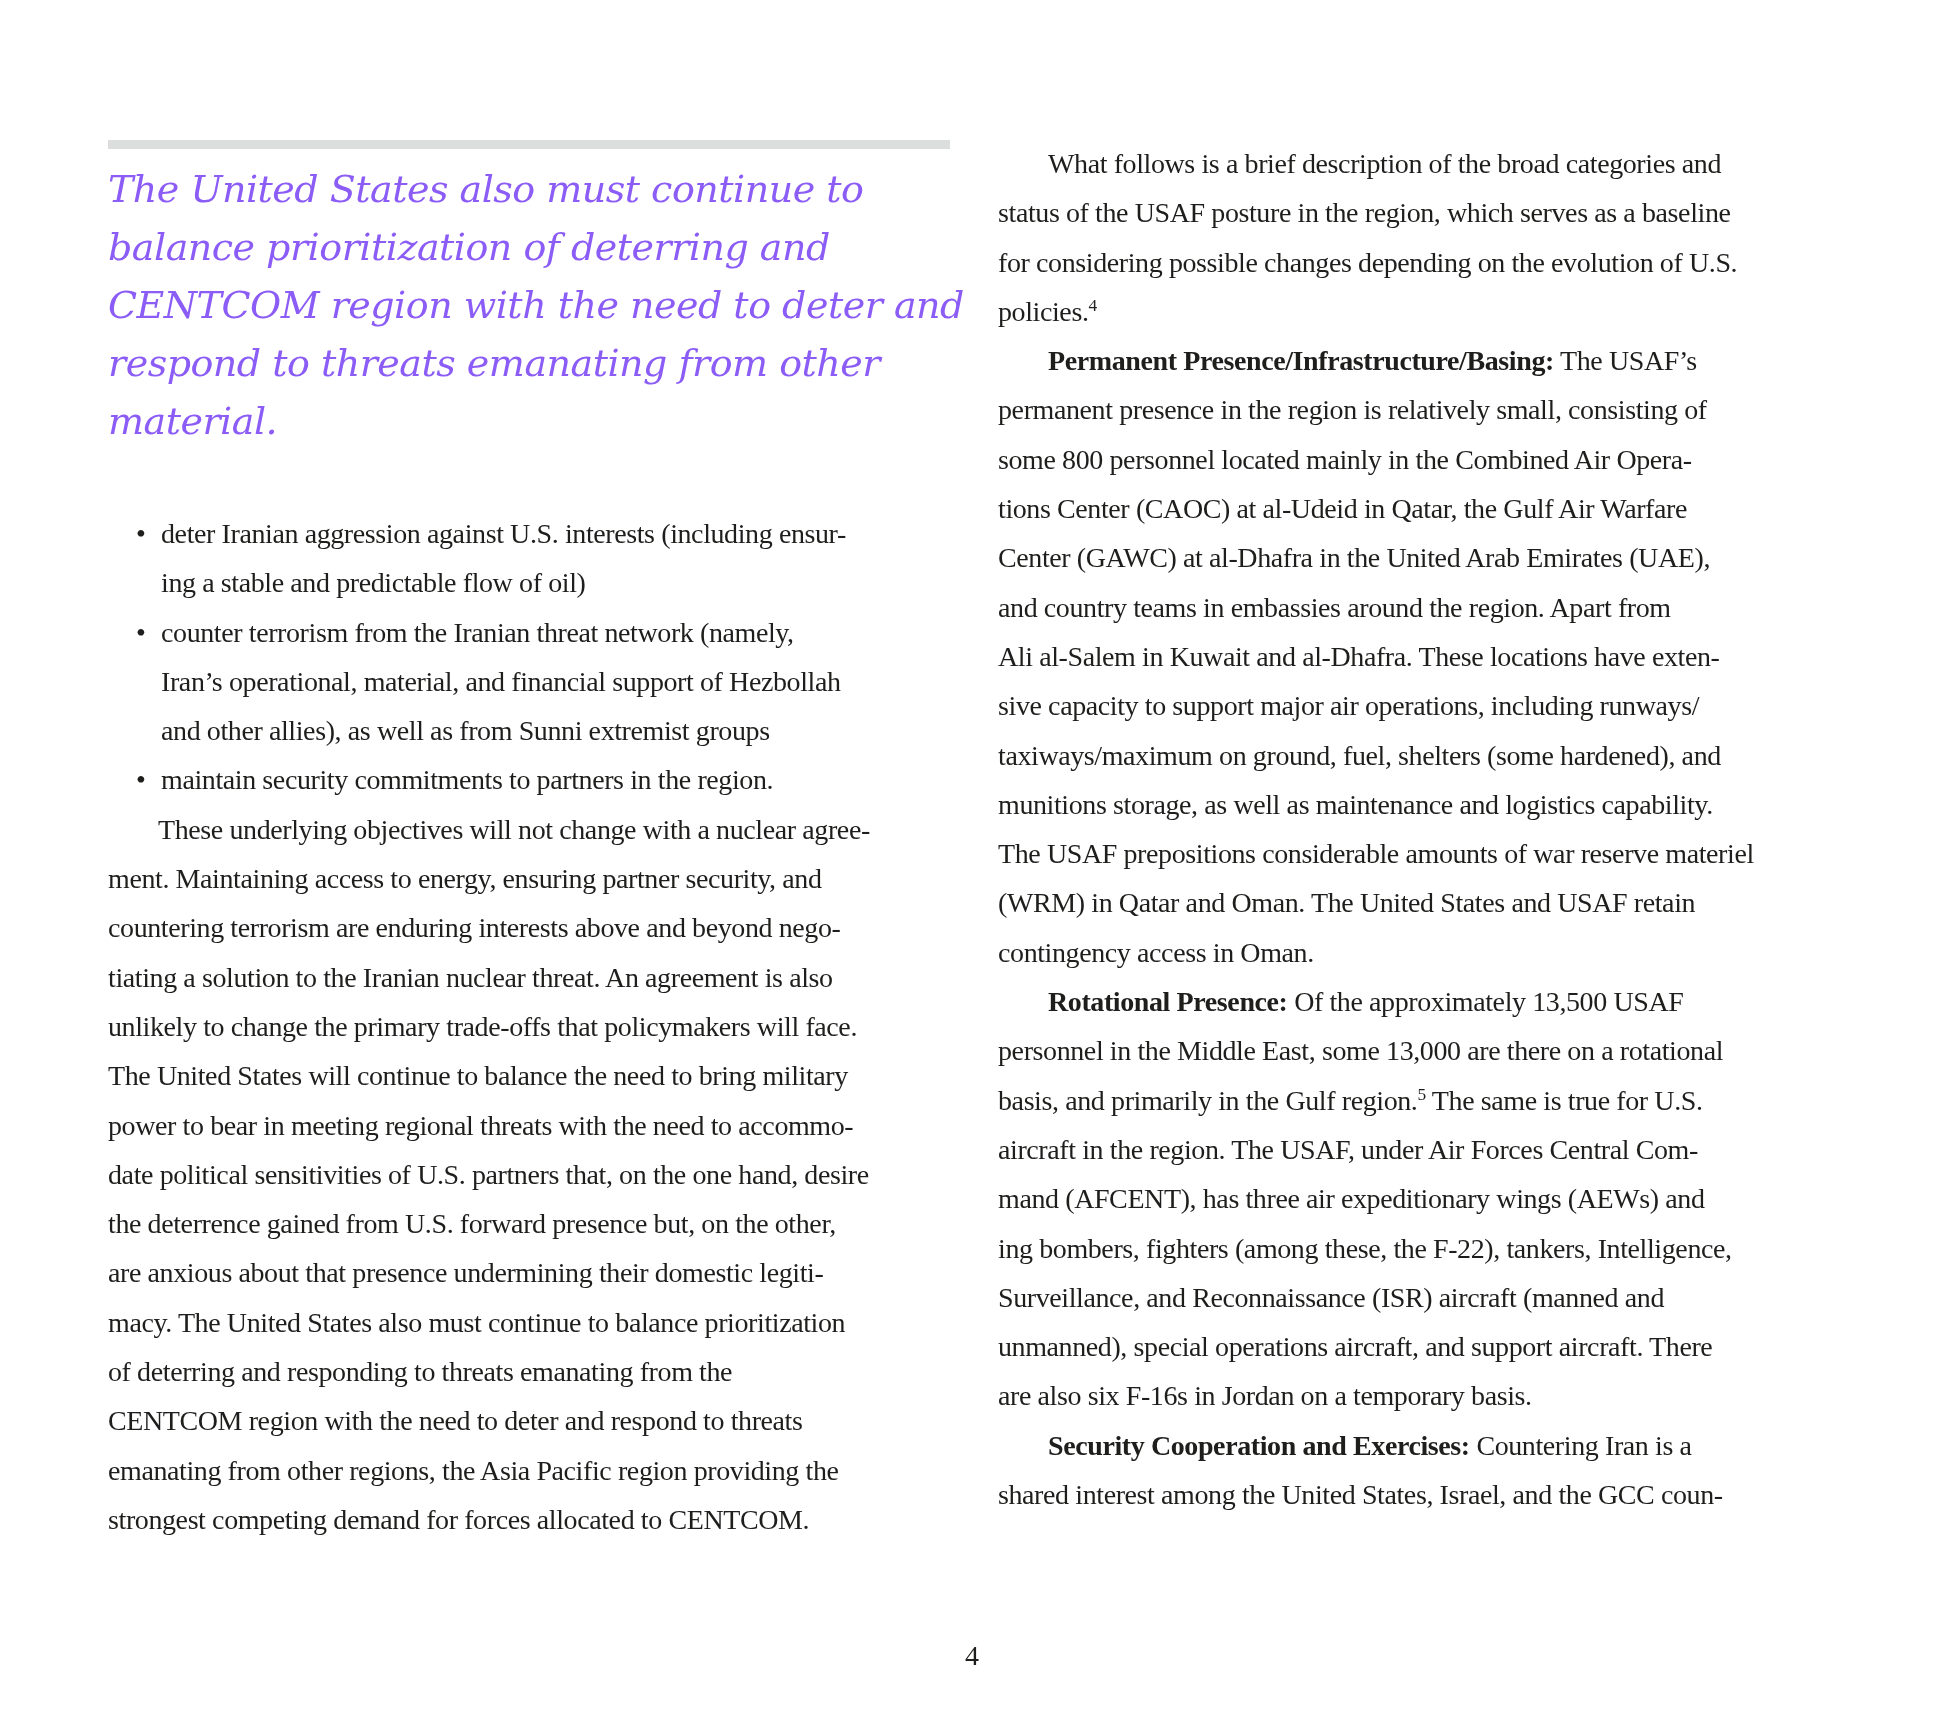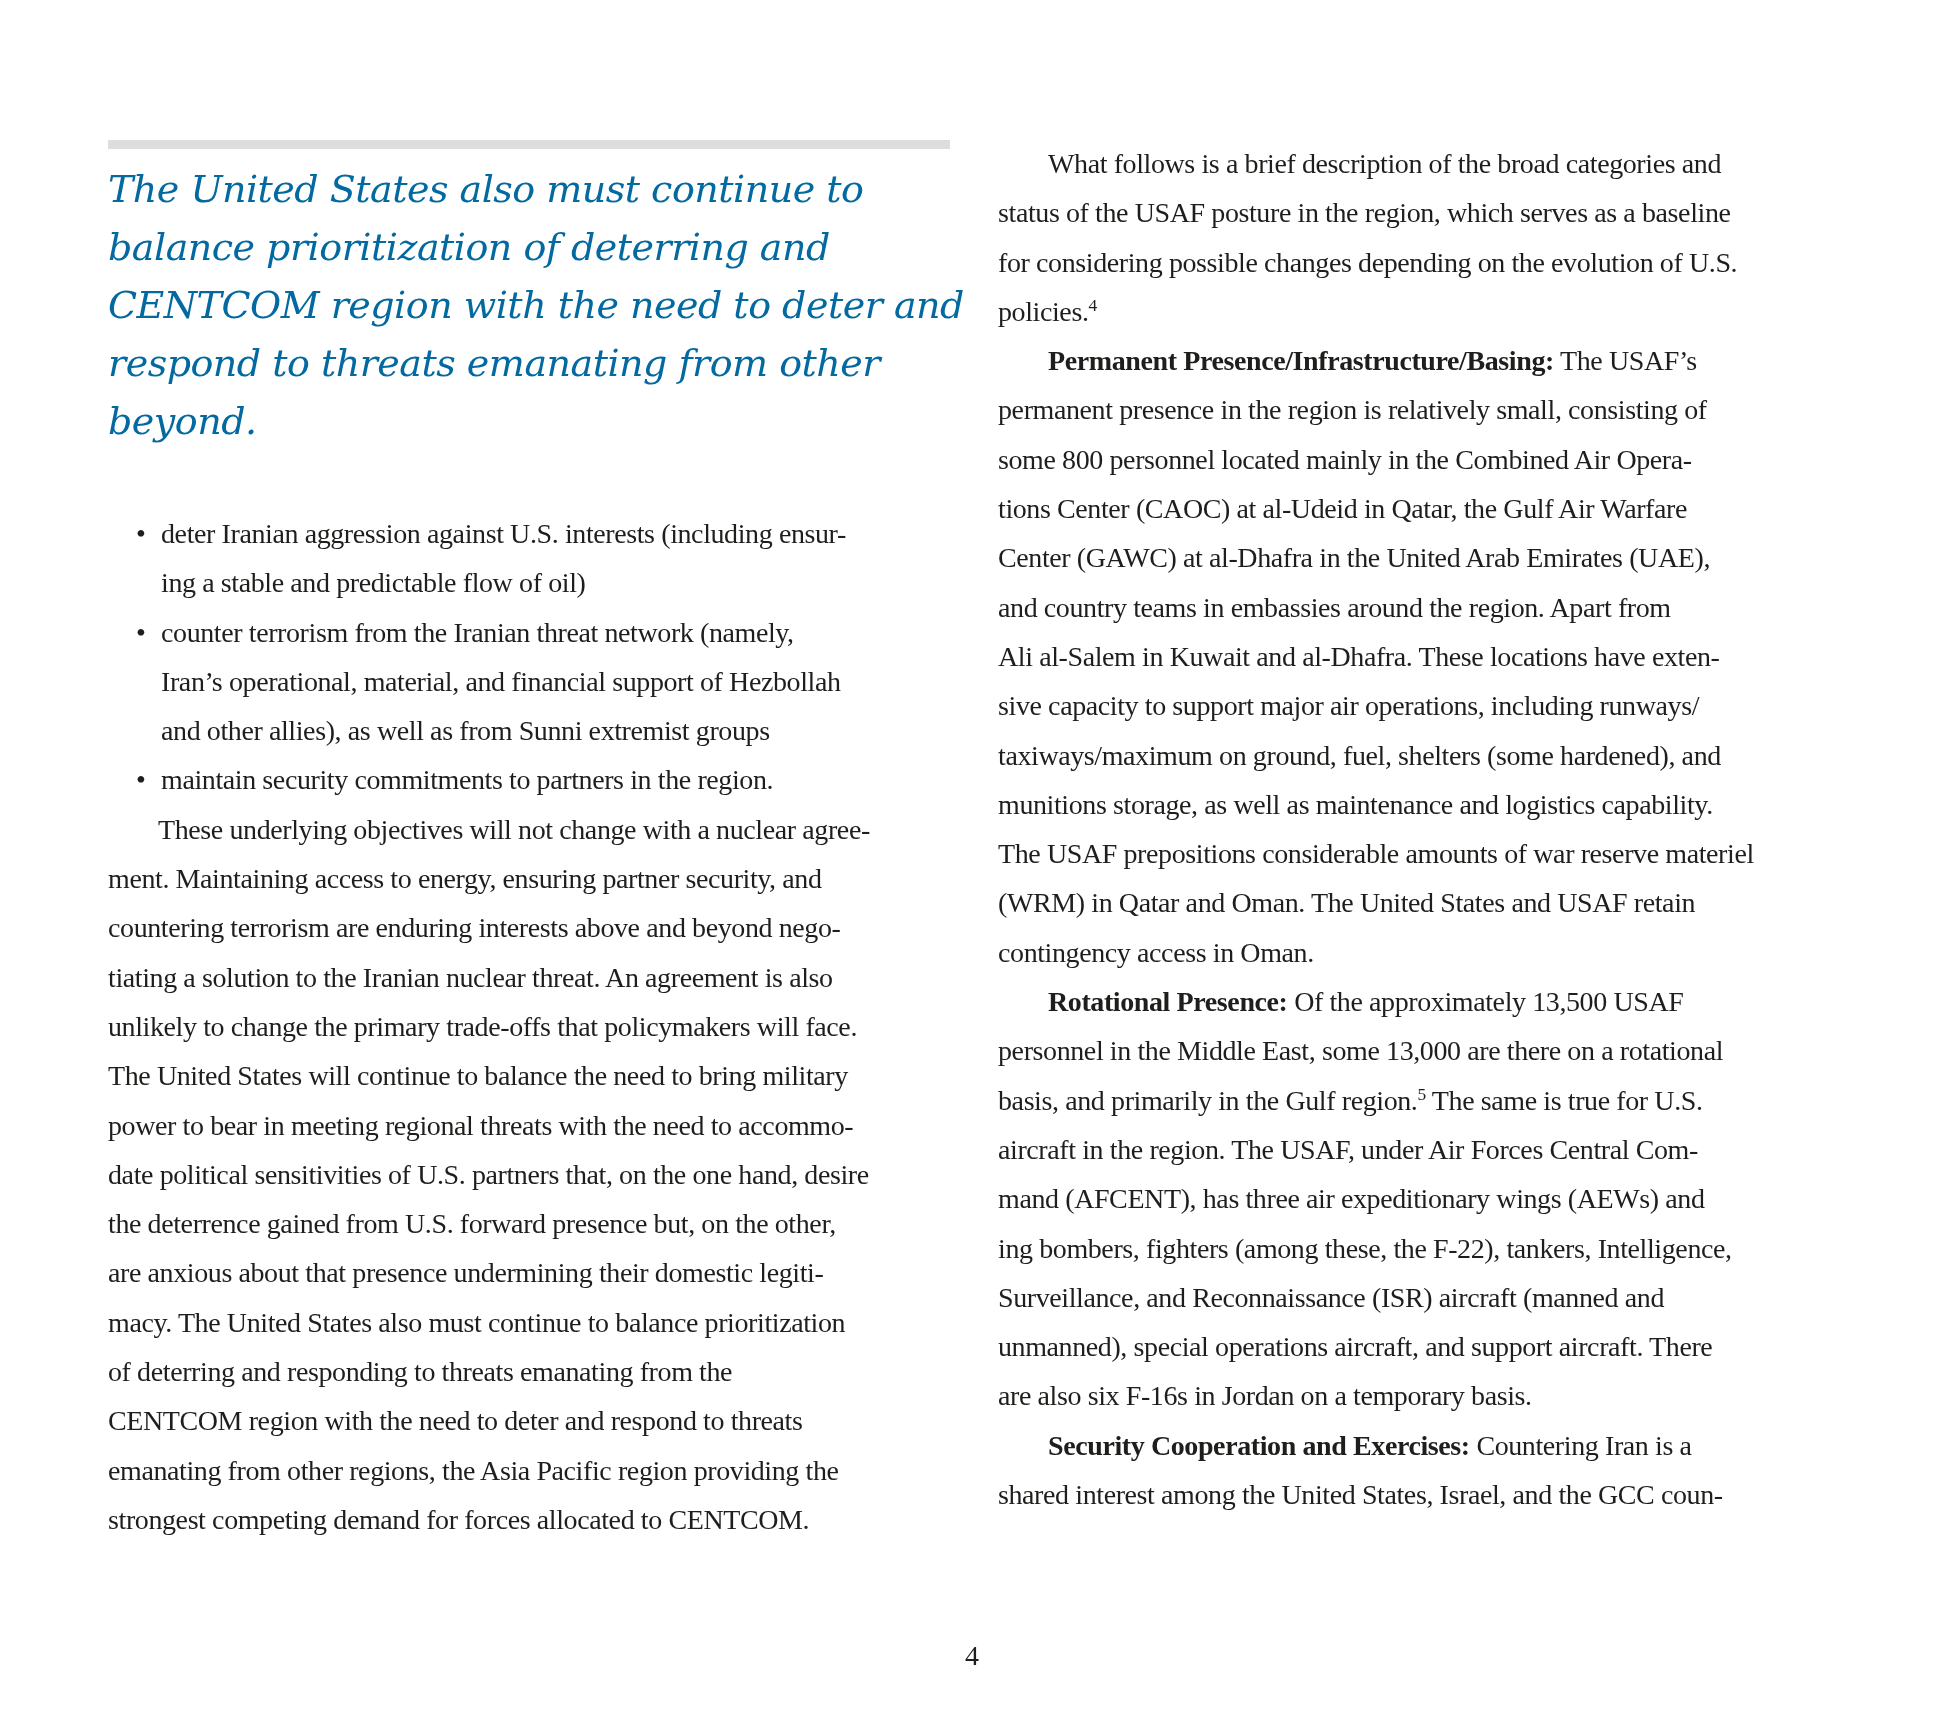--- a/index.html
+++ b/index.html
@@ -19,21 +19,21 @@
     width:842px;height:9px;
     background:#dcdddd;
   }
   .pull-quote{
     margin-top:11px;
     font-family:"DejaVu Serif", serif;
     font-style:italic;
     font-size:38px;
     line-height:58px;
     letter-spacing:-0.5px;
-    color:#0369a1;
+    color:#8b5cf6;
   }
   .pull-quote .line{height:58px;white-space:pre;}
   .body-text{
     font-size:28px;
     line-height:49.3px;
     letter-spacing:-0.4px;
   }
   .line{white-space:pre;}
   .bullets{
     list-style:none;
@@ -68,21 +68,21 @@
 <div class="page">
 
   <div class="col col-left">
     <div class="rule"></div>
 
     <div class="pull-quote">
         <div class="line">The United States also must continue to</div>
         <div class="line">balance prioritization of deterring and</div>
         <div class="line">CENTCOM region with the need to deter and</div>
         <div class="line">respond to threats emanating from other</div>
-        <div class="line">beyond.</div>
+        <div class="line">material.</div>
       </div>
 
     <ul class="bullets body-text">
       <li class="bullet">
         <span class="dot">•</span>
         <div class="btext">
             <div class="line">deter Iranian aggression against U.S. interests (including ensur-</div>
             <div class="line">ing a stable and predictable flow of oil)</div>
           </div>
       </li>

